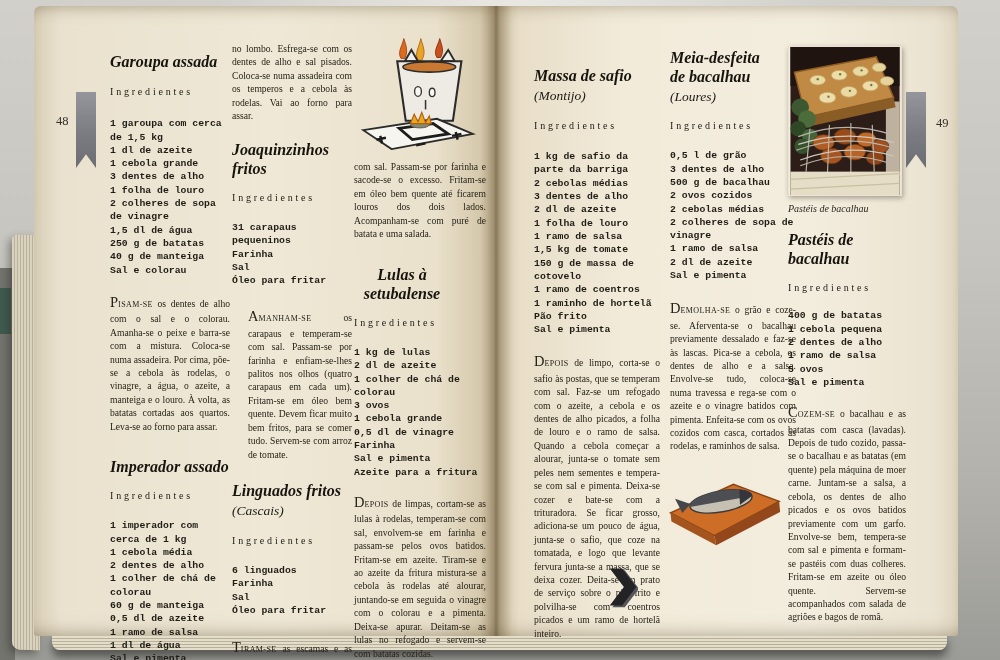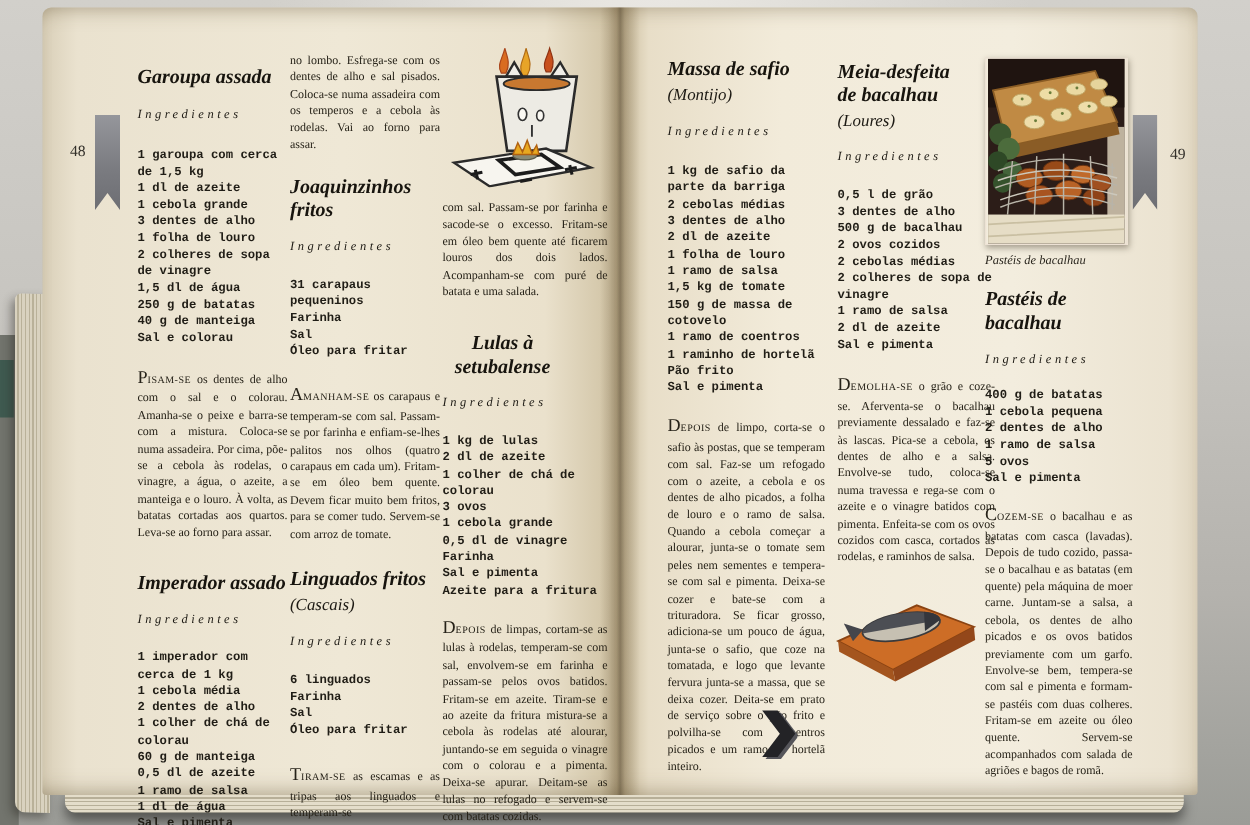--- a/index.html
+++ b/index.html
@@ -24,21 +24,21 @@
     background:linear-gradient(90deg,#d9cfb8 0%,#eae2cf 6%,#efe8d6 52%,#eae1cc 87%,#d2c5a7 98%,#c2b392 100%);
     box-shadow:inset 0 12px 16px -12px rgba(95,80,48,.5), inset 0 -14px 18px -14px rgba(95,80,48,.55);}
   .page-right{left:462px;width:462px;border-radius:0 7px 3px 0;
     background:linear-gradient(90deg,#c7b998 0%,#e8dec8 5%,#f2ebda 28%,#f3edde 68%,#ebe3d1 95%,#dfd5bf 100%);
     box-shadow:inset 0 12px 16px -12px rgba(95,80,48,.45), inset 0 -14px 18px -14px rgba(95,80,48,.5);}
   .gutter{position:absolute;left:446px;top:0;width:32px;height:100%;pointer-events:none;
     background:linear-gradient(90deg,rgba(90,70,40,0) 0%,rgba(95,75,45,.32) 42%,rgba(58,44,24,.42) 51%,rgba(95,75,45,.28) 62%,rgba(90,70,40,0) 100%);}
   .col{position:absolute;top:0;height:100%;box-sizing:border-box;}
   .rtitle{font-size:16px;font-weight:bold;font-style:italic;line-height:1.2;margin:0;color:#17140e;}
   .rsub{font-size:13.5px;font-style:italic;line-height:1.25;color:#1d1a14;}
-  .inglabel{font-size:10px;font-style:italic;letter-spacing:2.8px;color:#1d1a14;}
+  .inglabel{font-size:10px;letter-spacing:2.8px;color:#1d1a14;}
   .inglist{font-size:9.8px;font-weight:bold;line-height:1.36;color:#201d16;font-family:Liberation Mono, monospace;}
   .method{font-size:9.6px;line-height:1.4;text-align:justify;margin:0;color:#262218;}
   .cap{font-size:14.5px;}
   .caps{font-size:8px;letter-spacing:.4px;}
   .photocap{font-size:10px;font-style:italic;color:#2a261e;}
   .quote{font-size:12.5px;font-style:italic;line-height:1.55;color:#201c16;}
   .pagenum{position:absolute;font-size:12.5px;color:#33302a;}
   .ribbon{position:absolute;width:20px;height:76px;
     background:linear-gradient(180deg,#95969b 0%,#7b7c81 55%,#6d6e73 100%);
     clip-path:polygon(0 0,100% 0,100% 100%,50% 82%,0 100%);
@@ -96,21 +96,21 @@
       <div class="col" style="left:198px;width:120px;padding-top:36px;">
         <p class="method">no lombo. Esfrega-se com os dentes de alho e sal pisados. Coloca-se numa assadeira com os temperos e a cebola às rodelas. Vai ao forno para assar.</p>
         <h2 class="rtitle" style="margin-top:17px;width:104px;">Joaquinzinhos fritos</h2>
         <div class="inglabel" style="margin-top:14px;">Ingredientes</div>
         <div class="inglist" style="margin-top:18px;">
             <div class="ing">31 carapaus pequeninos</div>
             <div class="ing">Farinha</div>
             <div class="ing">Sal</div>
             <div class="ing">Óleo para fritar</div>
           </div>
-        <p class="method" style="margin-top:19px;"><span class="cap">A</span><span class="caps">MANHAM-SE</span> <span>os carapaus e temperam-se com sal. Passam-se por farinha e enfiam-se-lhes palitos nos olhos (quatro carapaus em cada um). Fritam-se em óleo bem quente. Devem ficar muito bem fritos, para se comer tudo. Servem-se com arroz de tomate.</span></p>
+        <p class="method" style="margin-top:19px;margin-left:16px;"><span class="cap">A</span><span class="caps">MANHAM-SE</span> <span>os carapaus e temperam-se com sal. Passam-se por farinha e enfiam-se-lhes palitos nos olhos (quatro carapaus em cada um). Fritam-se em óleo bem quente. Devem ficar muito bem fritos, para se comer tudo. Servem-se com arroz de tomate.</span></p>
         <h2 class="rtitle" style="margin-top:20px;">Linguados fritos</h2>
         <div class="rsub" style="margin-top:3px;">(Cascais)</div>
         <div class="inglabel" style="margin-top:15px;">Ingredientes</div>
         <div class="inglist" style="margin-top:18px;">
             <div class="ing">6 linguados</div>
             <div class="ing">Farinha</div>
             <div class="ing">Sal</div>
             <div class="ing">Óleo para fritar</div>
           </div>
         <p class="method" style="margin-top:20px;"><span class="cap">T</span><span class="caps">IRAM-SE</span> <span>as escamas e as tripas aos linguados e temperam-se</span></p>
@@ -153,21 +153,21 @@
             <div class="ing">Farinha</div>
             <div class="ing">Sal e pimenta</div>
             <div class="ing">Azeite para a fritura</div>
           </div>
         <p class="method" style="margin-top:13px;"><span class="cap">D</span><span class="caps">EPOIS</span> <span>de limpas, cortam-se as lulas à rodelas, temperam-se com sal, envolvem-se em farinha e passam-se pelos ovos batidos. Fritam-se em azeite. Tiram-se e ao azeite da fritura mistura-se a cebola às rodelas até alourar, juntando-se em seguida o vinagre com o colorau e a pimenta. Deixa-se apurar. Deitam-se as lulas no refogado e servem-se com batatas cozidas.</span></p>
       </div>
     </div>
 
     <div class="page page-right">
 
-      <div class="col" style="left:38px;width:126px;padding-top:40px;">
+      <div class="col" style="left:38px;width:126px;padding-top:60px;">
         <h2 class="rtitle">Massa de safio</h2>
         <div class="rsub" style="margin-top:3px;">(Montijo)</div>
         <div class="inglabel" style="margin-top:15px;">Ingredientes</div>
         <div class="inglist" style="margin-top:19px;">
             <div class="ing">1 kg de safio da parte da barriga</div>
             <div class="ing">2 cebolas médias</div>
             <div class="ing">3 dentes de alho</div>
             <div class="ing">2 dl de azeite</div>
             <div class="ing">1 folha de louro</div>
             <div class="ing">1 ramo de salsa</div>

